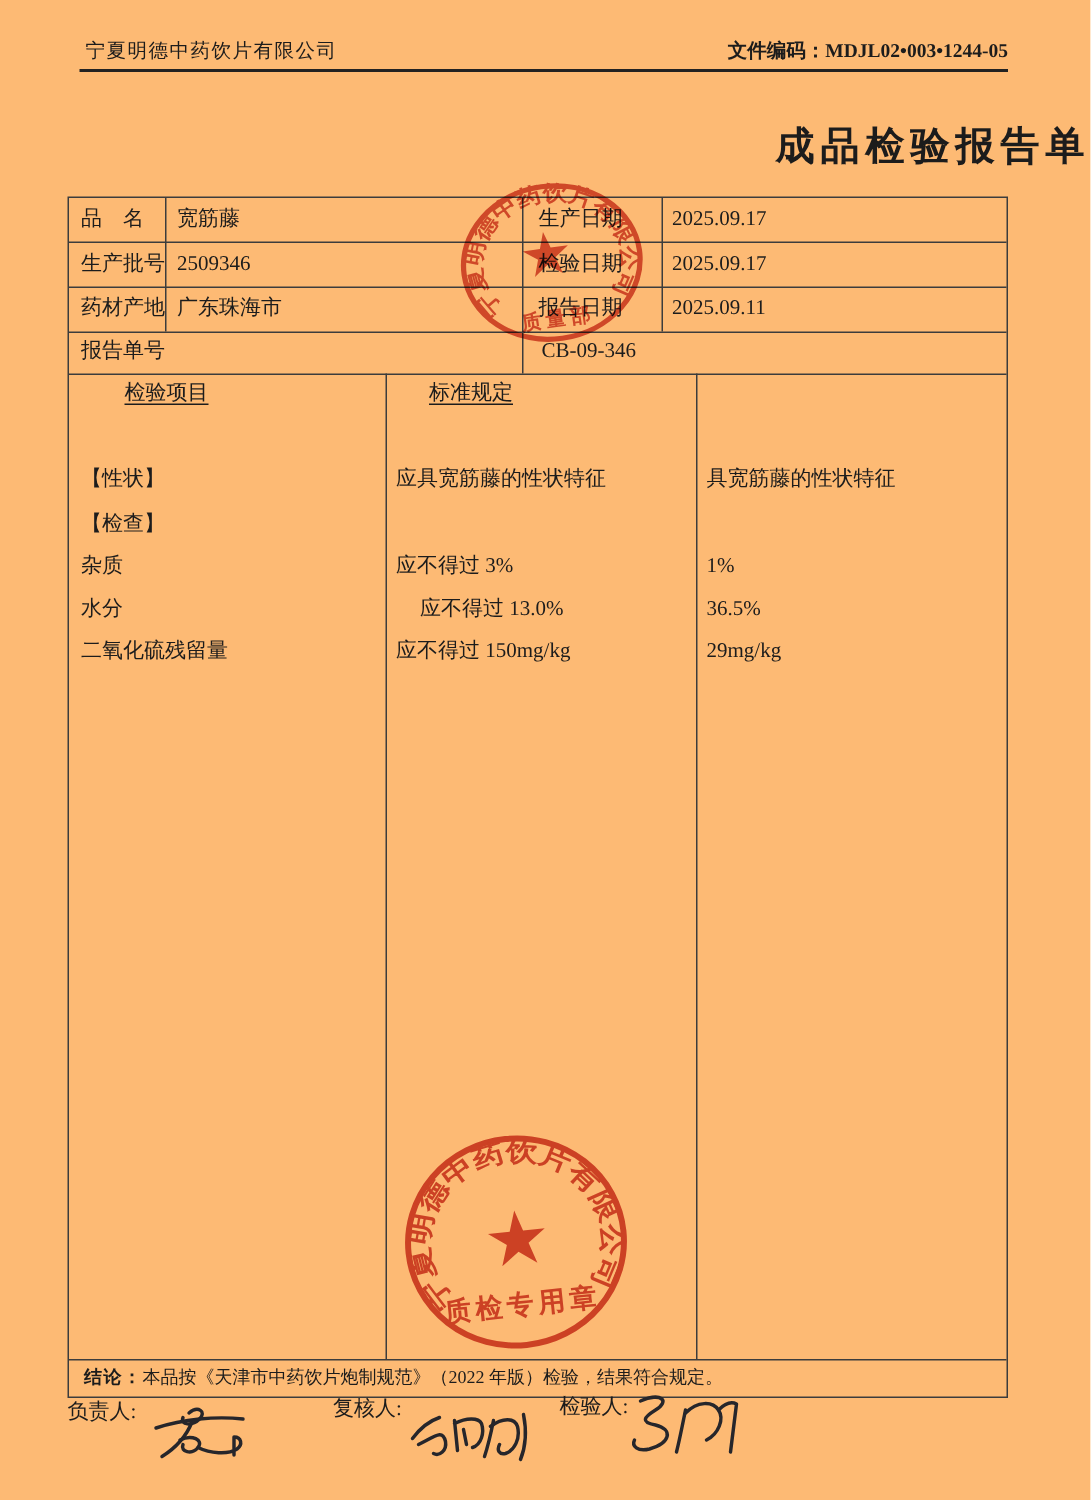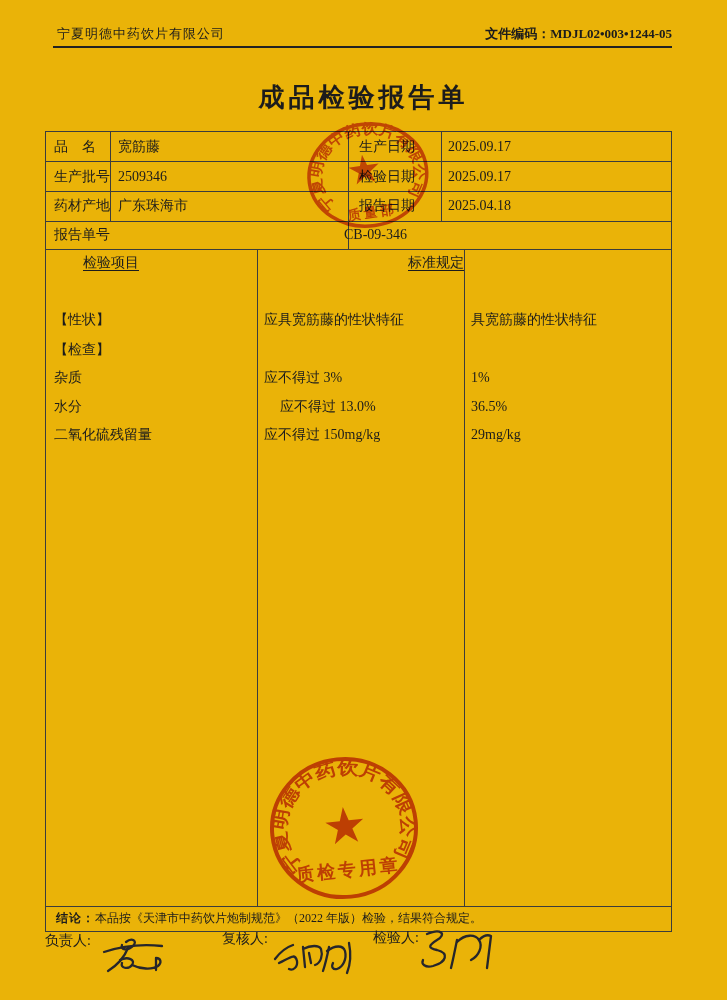--- a/index.html
+++ b/index.html
@@ -1,29 +1,29 @@
 <!DOCTYPE html>
 <html><head>
 <meta charset="utf-8">
 <style>
   html,body{margin:0;padding:0;background:#ffffff;}
-  #page{position:relative;width:727px;height:1000px;background:#eab308;overflow:hidden;
+  #page{position:relative;width:727px;height:1000px;background:#fdba74;overflow:hidden;
         font-family:"Liberation Serif","DejaVu Serif",serif;color:#1c1c1c;}
   .abs{position:absolute;}
   
   .hdr-left{left:57px;top:25px;font-size:13px;letter-spacing:1px;}
   .hdr-right{right:55px;top:25px;font-size:13px;font-weight:bold;}
   .hdr-rule{left:53px;top:46px;width:619px;height:2px;background:#222;}
-  .title{left:0;top:80px;width:727px;text-align:center;font-size:26px;font-weight:bold;letter-spacing:4px;}
+  .title{left:0;top:80px;width:727px;text-align:right;font-size:26px;font-weight:bold;letter-spacing:4px;}
   
   .tbl{left:45px;top:131px;width:625px;height:799px;border:1px solid #3c3c3c;}
   .hl{position:absolute;left:0;width:625px;height:1px;background:#3c3c3c;}
   .vl{position:absolute;width:1px;background:#3c3c3c;}
   .cell{position:absolute;font-size:14px;white-space:nowrap;line-height:18px;}
-  .ctr{text-align:right;}
+  .ctr{text-align:left;}
   .uline{text-decoration:underline;text-underline-offset:3px;margin-left:29px;}
   .concl{position:absolute;left:10px;top:778px;font-size:12px;white-space:nowrap;}
   .concl b{letter-spacing:1px;}
   
   .sig-label{font-size:14px;}
   .sig-svg{position:absolute;}
   .ink{fill:none;stroke:#26262b;stroke-width:2.3;stroke-linecap:round;stroke-linejoin:round;}
   
   .stamp{position:absolute;mix-blend-mode:multiply;}
   .stamp-top{left:303px;top:118px;opacity:.85;transform:rotate(-8deg);}
@@ -59,24 +59,24 @@
     <div class="cell" style="left:402px;top:6px">2025.09.17</div>
 
     <div class="cell" style="left:8px;top:36px">生产批号</div>
     <div class="cell" style="left:72px;top:36px">2509346</div>
     <div class="cell" style="left:313px;top:36px">检验日期</div>
     <div class="cell" style="left:402px;top:36px">2025.09.17</div>
 
     <div class="cell" style="left:8px;top:65px">药材产地</div>
     <div class="cell" style="left:72px;top:65px">广东珠海市</div>
     <div class="cell" style="left:313px;top:65px">报告日期</div>
-    <div class="cell" style="left:402px;top:65px">2025.04.18</div>
+    <div class="cell" style="left:402px;top:65px">2025.09.11</div>
 
     <div class="cell" style="left:8px;top:94px">报告单号</div>
-    <div class="cell" style="left:298px;top:94px">CB-09-346</div>
+    <div class="cell" style="left:315px;top:94px">CB-09-346</div>
 
     <div class="cell uline" style="left:8px;top:122px">检验项目</div>
     <div class="cell ctr" style="left:211px;top:122px;width:207px"><span class="uline">标准规定</span></div>
 
     <div class="cell" style="left:8px;top:179px">【性状】</div>
     <div class="cell" style="left:218px;top:179px">应具宽筋藤的性状特征</div>
     <div class="cell" style="left:425px;top:179px">具宽筋藤的性状特征</div>
 
     <div class="cell" style="left:8px;top:209px">【检查】</div>
 

